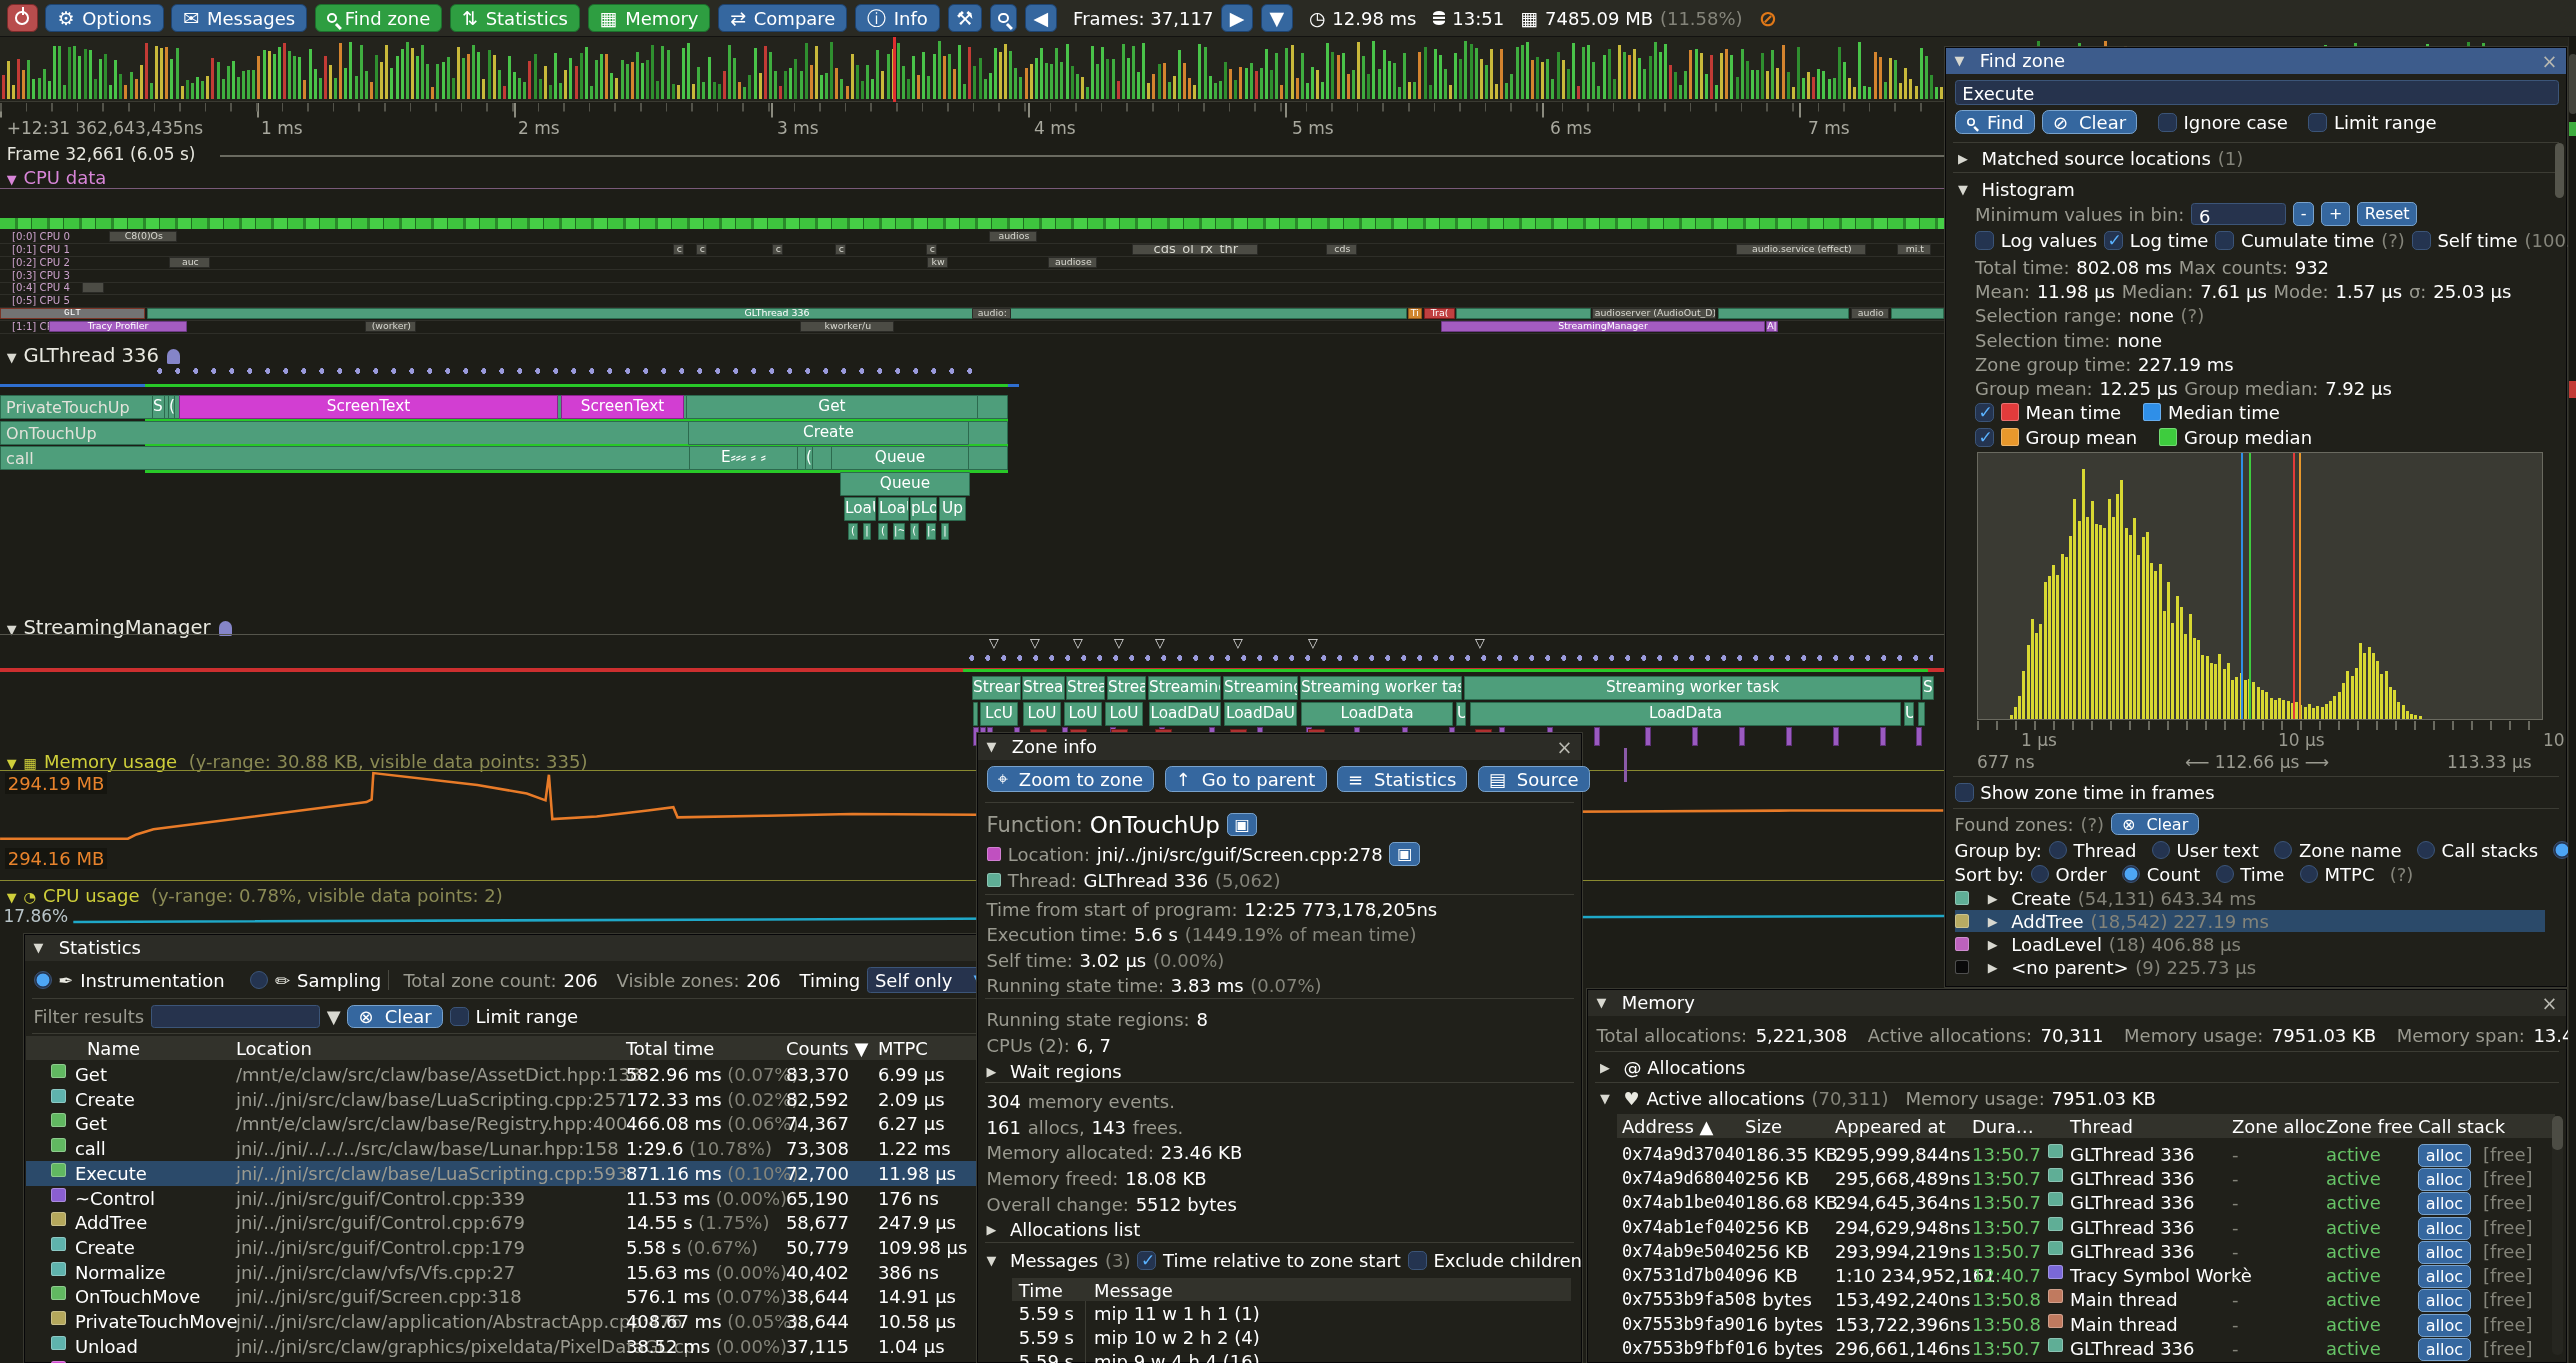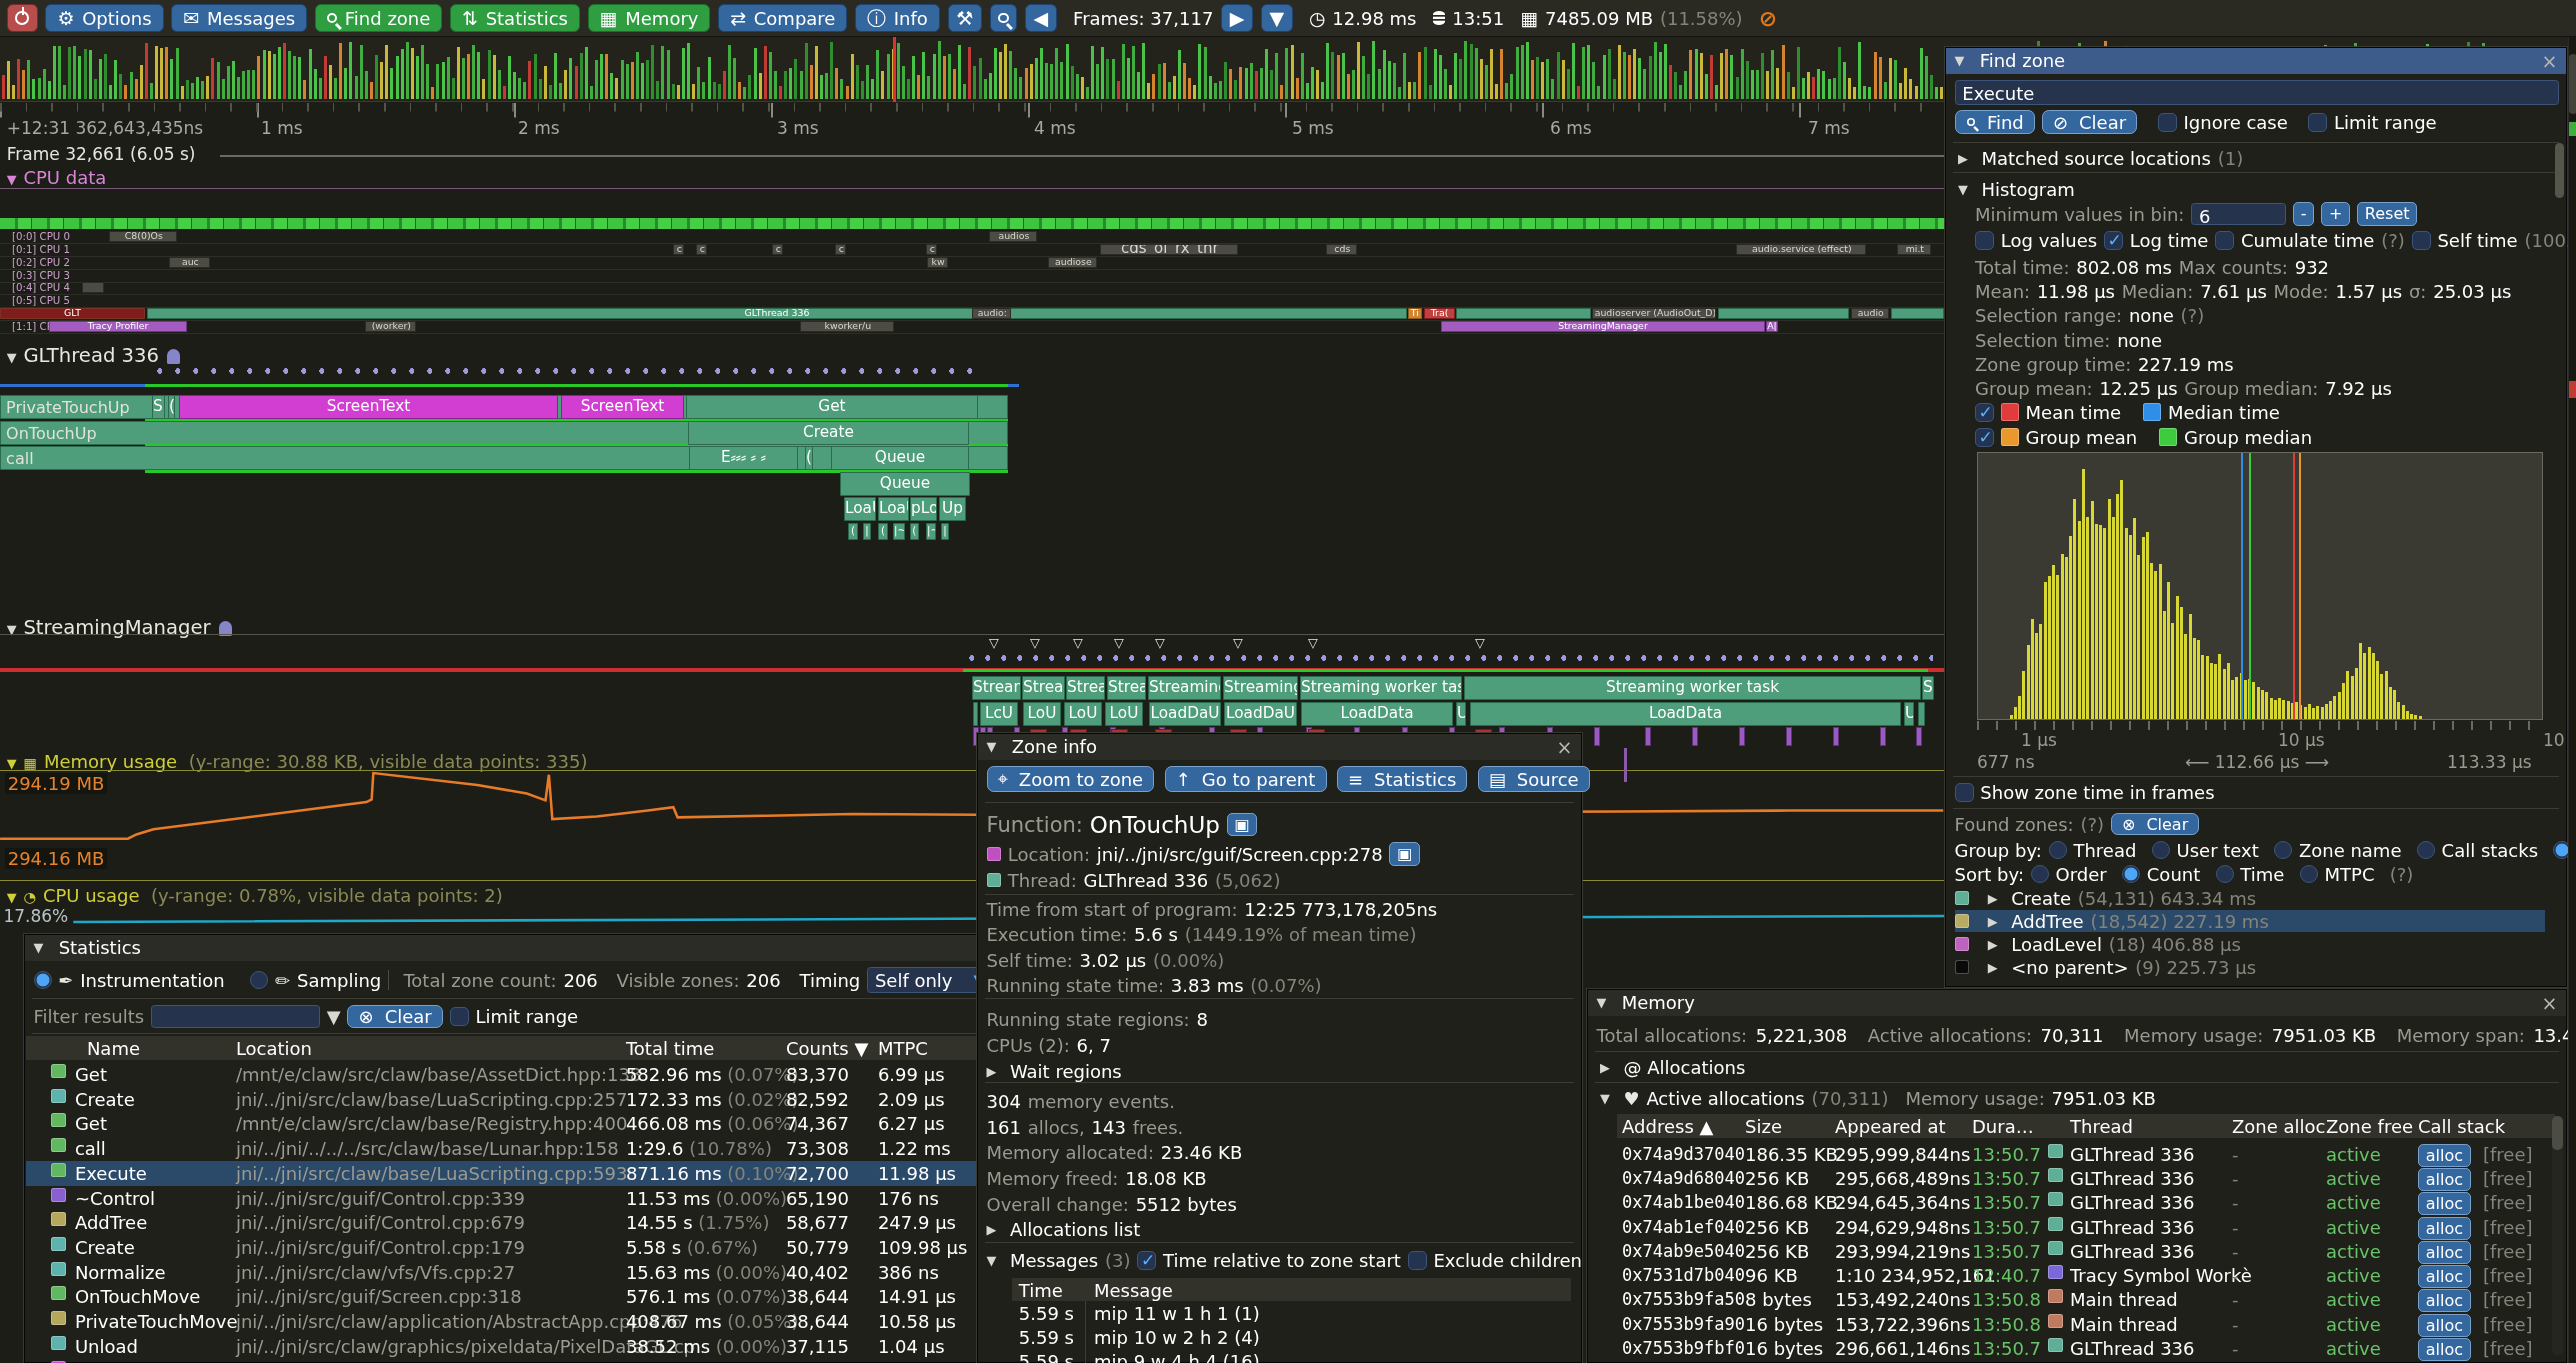--- a/index.html
+++ b/index.html
@@ -41,21 +41,21 @@
   .sec-header{position:absolute;font-size:18px;}
   .pink{color:#d885d8;}
   .ghost{display:inline-block;width:12.8px;height:14.5px;background:#8585c8;border-radius:6.8px 6.8px 1.7px 1.7px;margin-left:8.5px;vertical-align:-1.7px;}
   .cpu-label{position:absolute;font-size:10.2px;color:#c9a0c9;left:12px;white-space:nowrap;}
   .zb{position:absolute;overflow:hidden;white-space:nowrap;text-align:center;color:#fff;font-size:15.3px;line-height:1.45;
     border:0.9px solid rgba(0,0,0,.55);border-radius:0.9px;}
   .zb.teal{background:#4e9e7b;border-color:#2c6a4e;}
   .zb.frag{background:#4e9e7b;border-color:#2c6a4e;}
   .zb.mag{background:#d23ed2;border-color:#8e1f8e;}
   .zb.g{background:#4c4c45;border-color:#2a2a26;color:#d8d8d0;font-size:9.4px;line-height:1.1;text-align:center;padding-left:1.7px;}
-  .zb.rust{background:#7f1d1d;border-color:#7a3426;}
+  .zb.rust{background:#737373;border-color:#7a3426;font-family:Liberation Mono, monospace;}
   .zb.purple{background:#a45cc0;border-color:#6e3a86;font-size:12.8px;}
   .zb.orange{background:#d0862e;border-color:#96591a;font-size:11px;}
   .zb.red{background:#c04040;border-color:#801f1f;font-size:11px;}
   .zb.cpu{font-size:9.4px;line-height:1.2;}
   .dots{position:absolute;height:12px;background:radial-gradient(ellipse 4.3px 5.1px at 6.8px 6px,#9a9adc 55%,transparent 60%);background-size:18px 12px;background-repeat:repeat-x;}
   .gline{position:absolute;height:3.4px;}
   .greenline{background:#28c828;}
   .blueline{background:#2f6fd0;}
   .redline{background:#cc2f2f;}
   .tri{position:absolute;color:#e8e8e8;font-size:12.8px;}
@@ -731,21 +731,21 @@
   <svg class="abs" style="left:0;top:873px" width="1945" height="20.5" viewBox="0 0 2282 24">
       <polyline points="86,14 1200,10 2282,7" fill="none" stroke="#1fa8c8" stroke-width="3"></polyline>
     </svg>
 <div class="zb g" style="left: 109px; top: 194px; width: 68px; height: 11px; font-size: 9.4px; line-height: 7.7px;">C8(0)Os</div>
     <div class="zb g" style="left: 989px; top: 194px; width: 48px; height: 11px; font-size: 9.4px; line-height: 7.7px;">audios</div>
     <div class="zb g" style="left: 673px; top: 207px; width: 11px; height: 11px; font-size: 9.4px; line-height: 7.7px;">c</div>
     <div class="zb g" style="left: 696px; top: 207px; width: 11px; height: 11px; font-size: 9.4px; line-height: 7.7px;">c</div>
     <div class="zb g" style="left: 772px; top: 207px; width: 11px; height: 11px; font-size: 9.4px; line-height: 7.7px;">c</div>
     <div class="zb g" style="left: 835px; top: 207px; width: 11px; height: 11px; font-size: 9.4px; line-height: 7.7px;">c</div>
     <div class="zb g" style="left: 926px; top: 207px; width: 11px; height: 11px; font-size: 9.4px; line-height: 7.7px;">c</div>
-    <div class="zb g" style="left: 1100px; top: 207px; width: 138px; height: 11px; font-size: 15px; line-height: 7.7px;">cds_ol_rx_thr</div>
+    <div class="zb g" style="left: 1132px; top: 207px; width: 126px; height: 11px; font-size: 13px; line-height: 7.7px;">cds_ol_rx_thr</div>
     <div class="zb g" style="left: 1326px; top: 207px; width: 31px; height: 11px; font-size: 9.4px; line-height: 7.7px;">cds</div>
     <div class="zb g" style="left: 1736px; top: 207px; width: 130px; height: 11px; font-size: 9.4px; line-height: 7.7px;">audio.service (effect)</div>
     <div class="zb g" style="left: 1897px; top: 207px; width: 34px; height: 11px; font-size: 9.4px; line-height: 7.7px;">mi.t</div>
     <div class="zb g" style="left: 169px; top: 220px; width: 41px; height: 11px; font-size: 9.4px; line-height: 7.7px;">auc</div>
     <div class="zb g" style="left: 927px; top: 220px; width: 20.5px; height: 11px; font-size: 9.4px; line-height: 7.7px;">kw</div>
     <div class="zb g" style="left: 1048px; top: 220px; width: 49px; height: 11px; font-size: 9.4px; line-height: 7.7px;">audiose</div>
     <div class="zb g" style="left: 82px; top: 245px; width: 22px; height: 11px; font-size: 9.4px; line-height: 7.7px;"></div>
     <div class="zb rust" style="left: 0px; top: 271px; width: 145px; height: 11px; font-size: 9.4px; line-height: 7.7px;">GLT</div>
     <div class="zb teal cpu" style="left: 147px; top: 271px; width: 1260px; height: 11px; font-size: 9.4px; line-height: 7.7px;">GLThread 336</div>
     <div class="zb g" style="left: 972px; top: 271px; width: 39px; height: 11px; font-size: 9.4px; line-height: 7.7px;">audio:</div>

